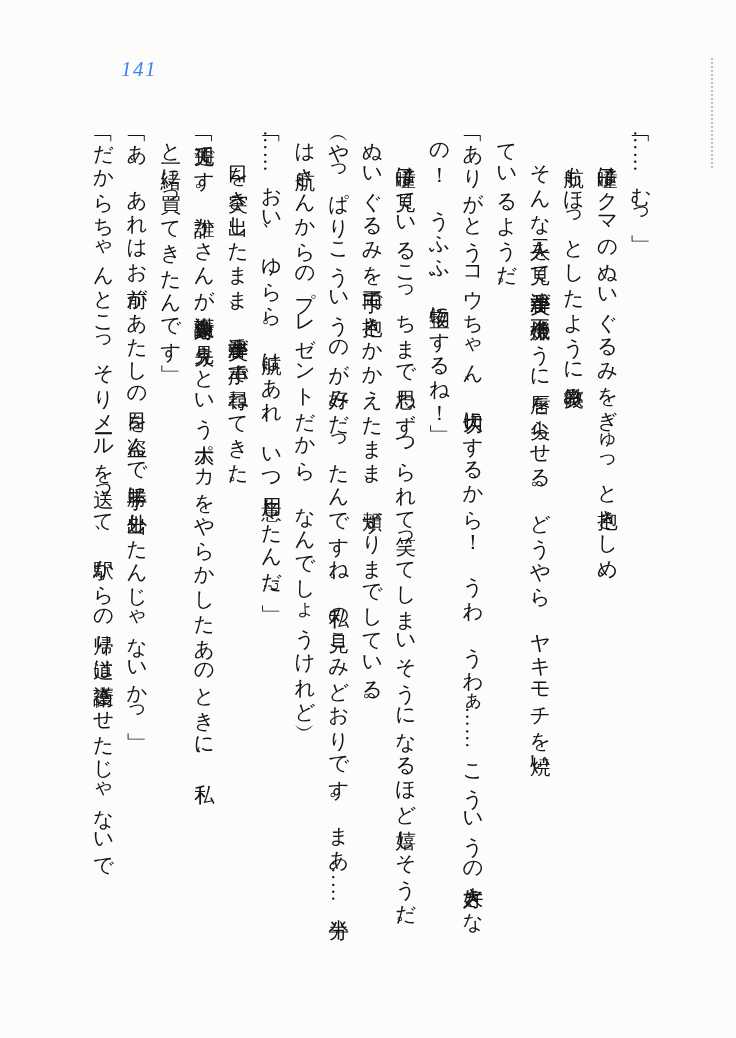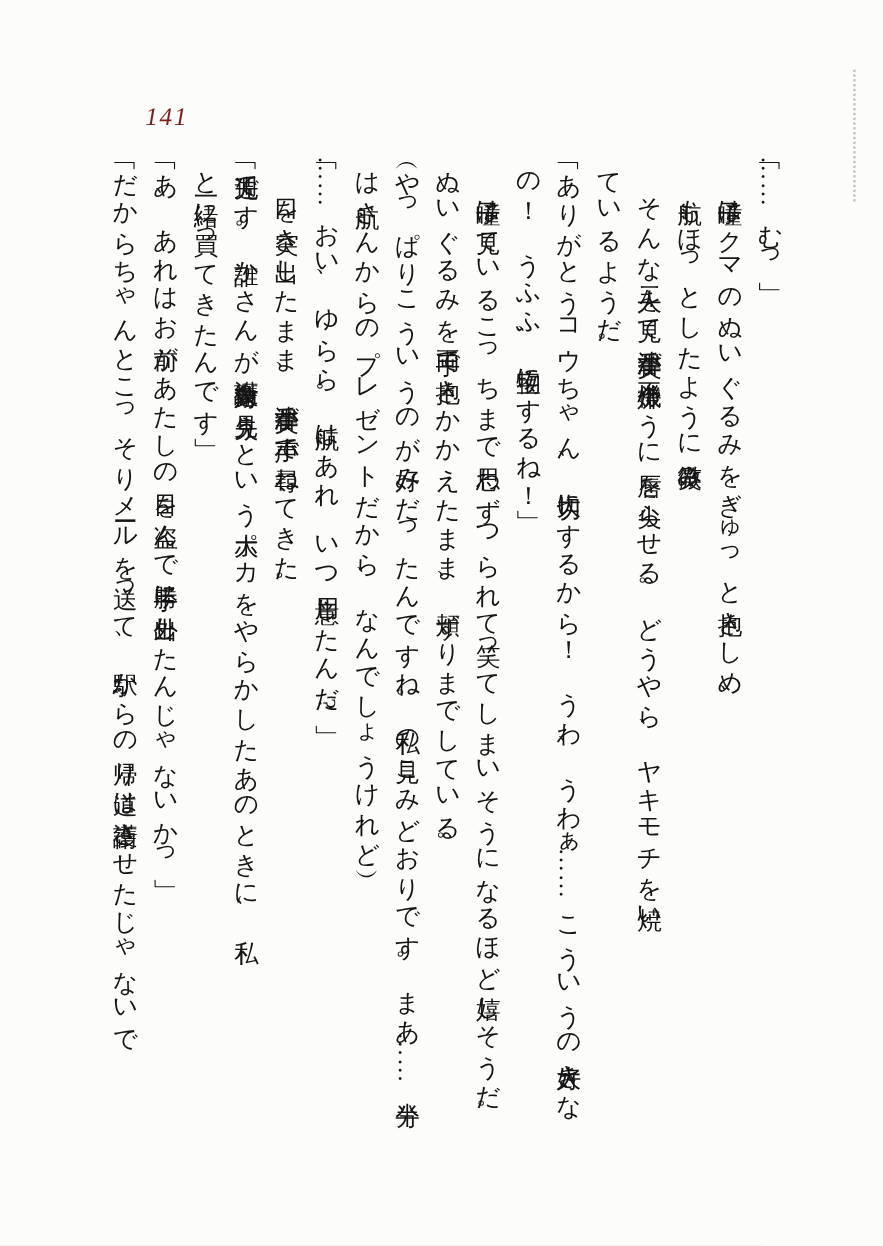--- a/index.html
+++ b/index.html
@@ -15,23 +15,22 @@
     background: #fcfcfa;
     overflow: hidden;
     font-family: "Liberation Serif", "DejaVu Serif", serif;
   }
   .page-number {
     position: absolute;
     left: 121px;
     top: 57px;
     font-size: 21px;
     font-style: italic;
-    color: #7f1d1d;
+    color: #3b82f6;
     letter-spacing: 1.5px;
-    margin-top: 28px;
   }
   .text-block {
     position: absolute;
     top: 129px;
     right: 79px;
     height: 842px;
     writing-mode: vertical-rl;
     -webkit-writing-mode: vertical-rl;
     text-orientation: mixed;
     font-size: 20.5px;

